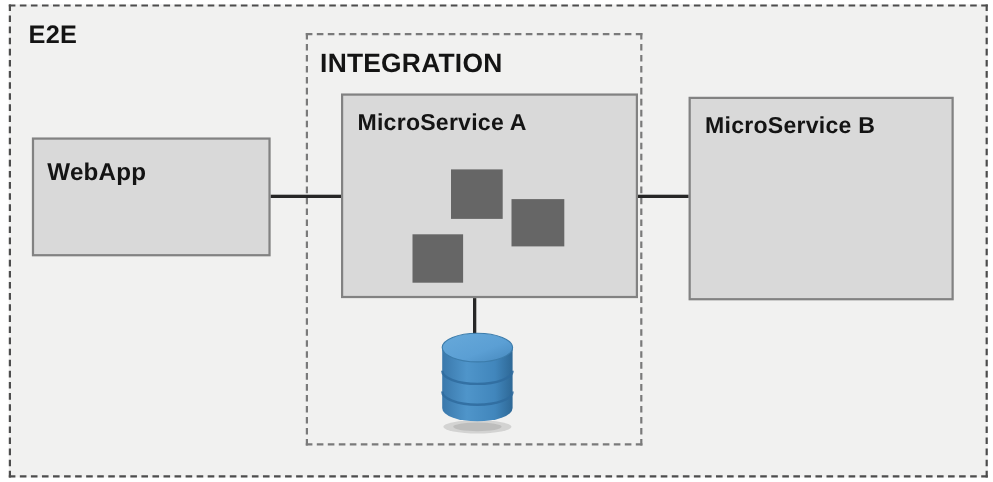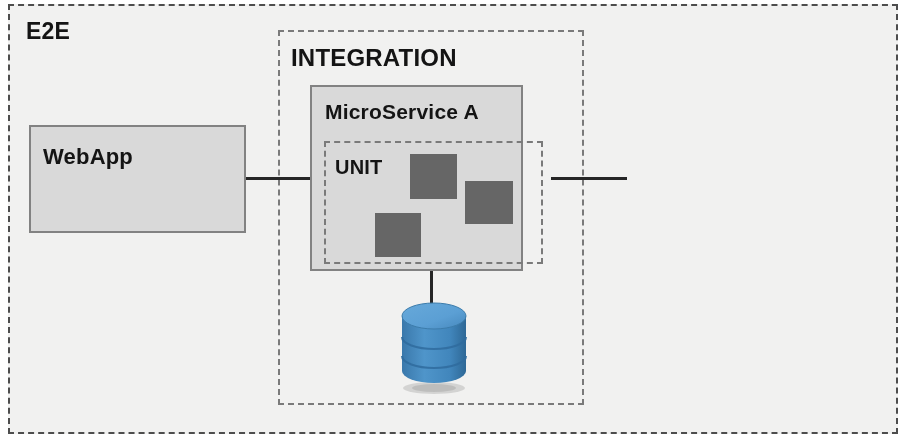--- a/index.html
+++ b/index.html
@@ -83,32 +83,32 @@
   <div class="connector-h" style="left:244px; top:177px; width:67px;"></div>
 
   <div class="connector-h" style="left:551px; top:177px; width:76px;"></div>
 
   <div class="connector-v" style="left:430px; top:270px; height:37px;"></div>
 
   <div class="node" style="left:29px; top:125px; width:217px; height:108px;padding-left:24px;">
     <span class="lbl lbl-webapp">WebApp</span>
   </div>
 
-  <div class="node" style="left:310px; top:85px; width:213px; height:186px;">
+  <div class="node" style="left:310px; top:85px; width:270px; height:186px;">
     <span class="lbl lbl-node">MicroService A</span>
 
-    <div class="dashed-inner" style="position:absolute; box-sizing:border-box; left:12px; top:54px; width:219px; height:123px;">
-      <span class="lbl lbl-unit">UNIT</span>
-    </div>
 
     <div class="unit-square" style="left:98px; top:67px; width:47px; height:45px;"></div>
     <div class="unit-square" style="left:153px; top:94px; width:48px; height:43px;"></div>
     <div class="unit-square" style="left:63px; top:126px; width:46px; height:44px;"></div>
   </div>
 
+  <div class="node" style="left:626px; top:88px; width:241px; height:185px;">
+    <span class="lbl lbl-node">MicroService B</span>
+  </div>
 
   <svg class="db-svg" viewBox="0 0 68 98" xmlns="http://www.w3.org/2000/svg">
     <defs>
       <linearGradient id="cylBody" x1="0" y1="0" x2="1" y2="0">
         <stop offset="0" stop-color="#3a78ab"></stop>
         <stop offset="0.35" stop-color="#4f95ca"></stop>
         <stop offset="0.75" stop-color="#4186bc"></stop>
         <stop offset="1" stop-color="#2e6896"></stop>
       </linearGradient>
       <linearGradient id="cylTop" x1="0" y1="0" x2="1" y2="1">

